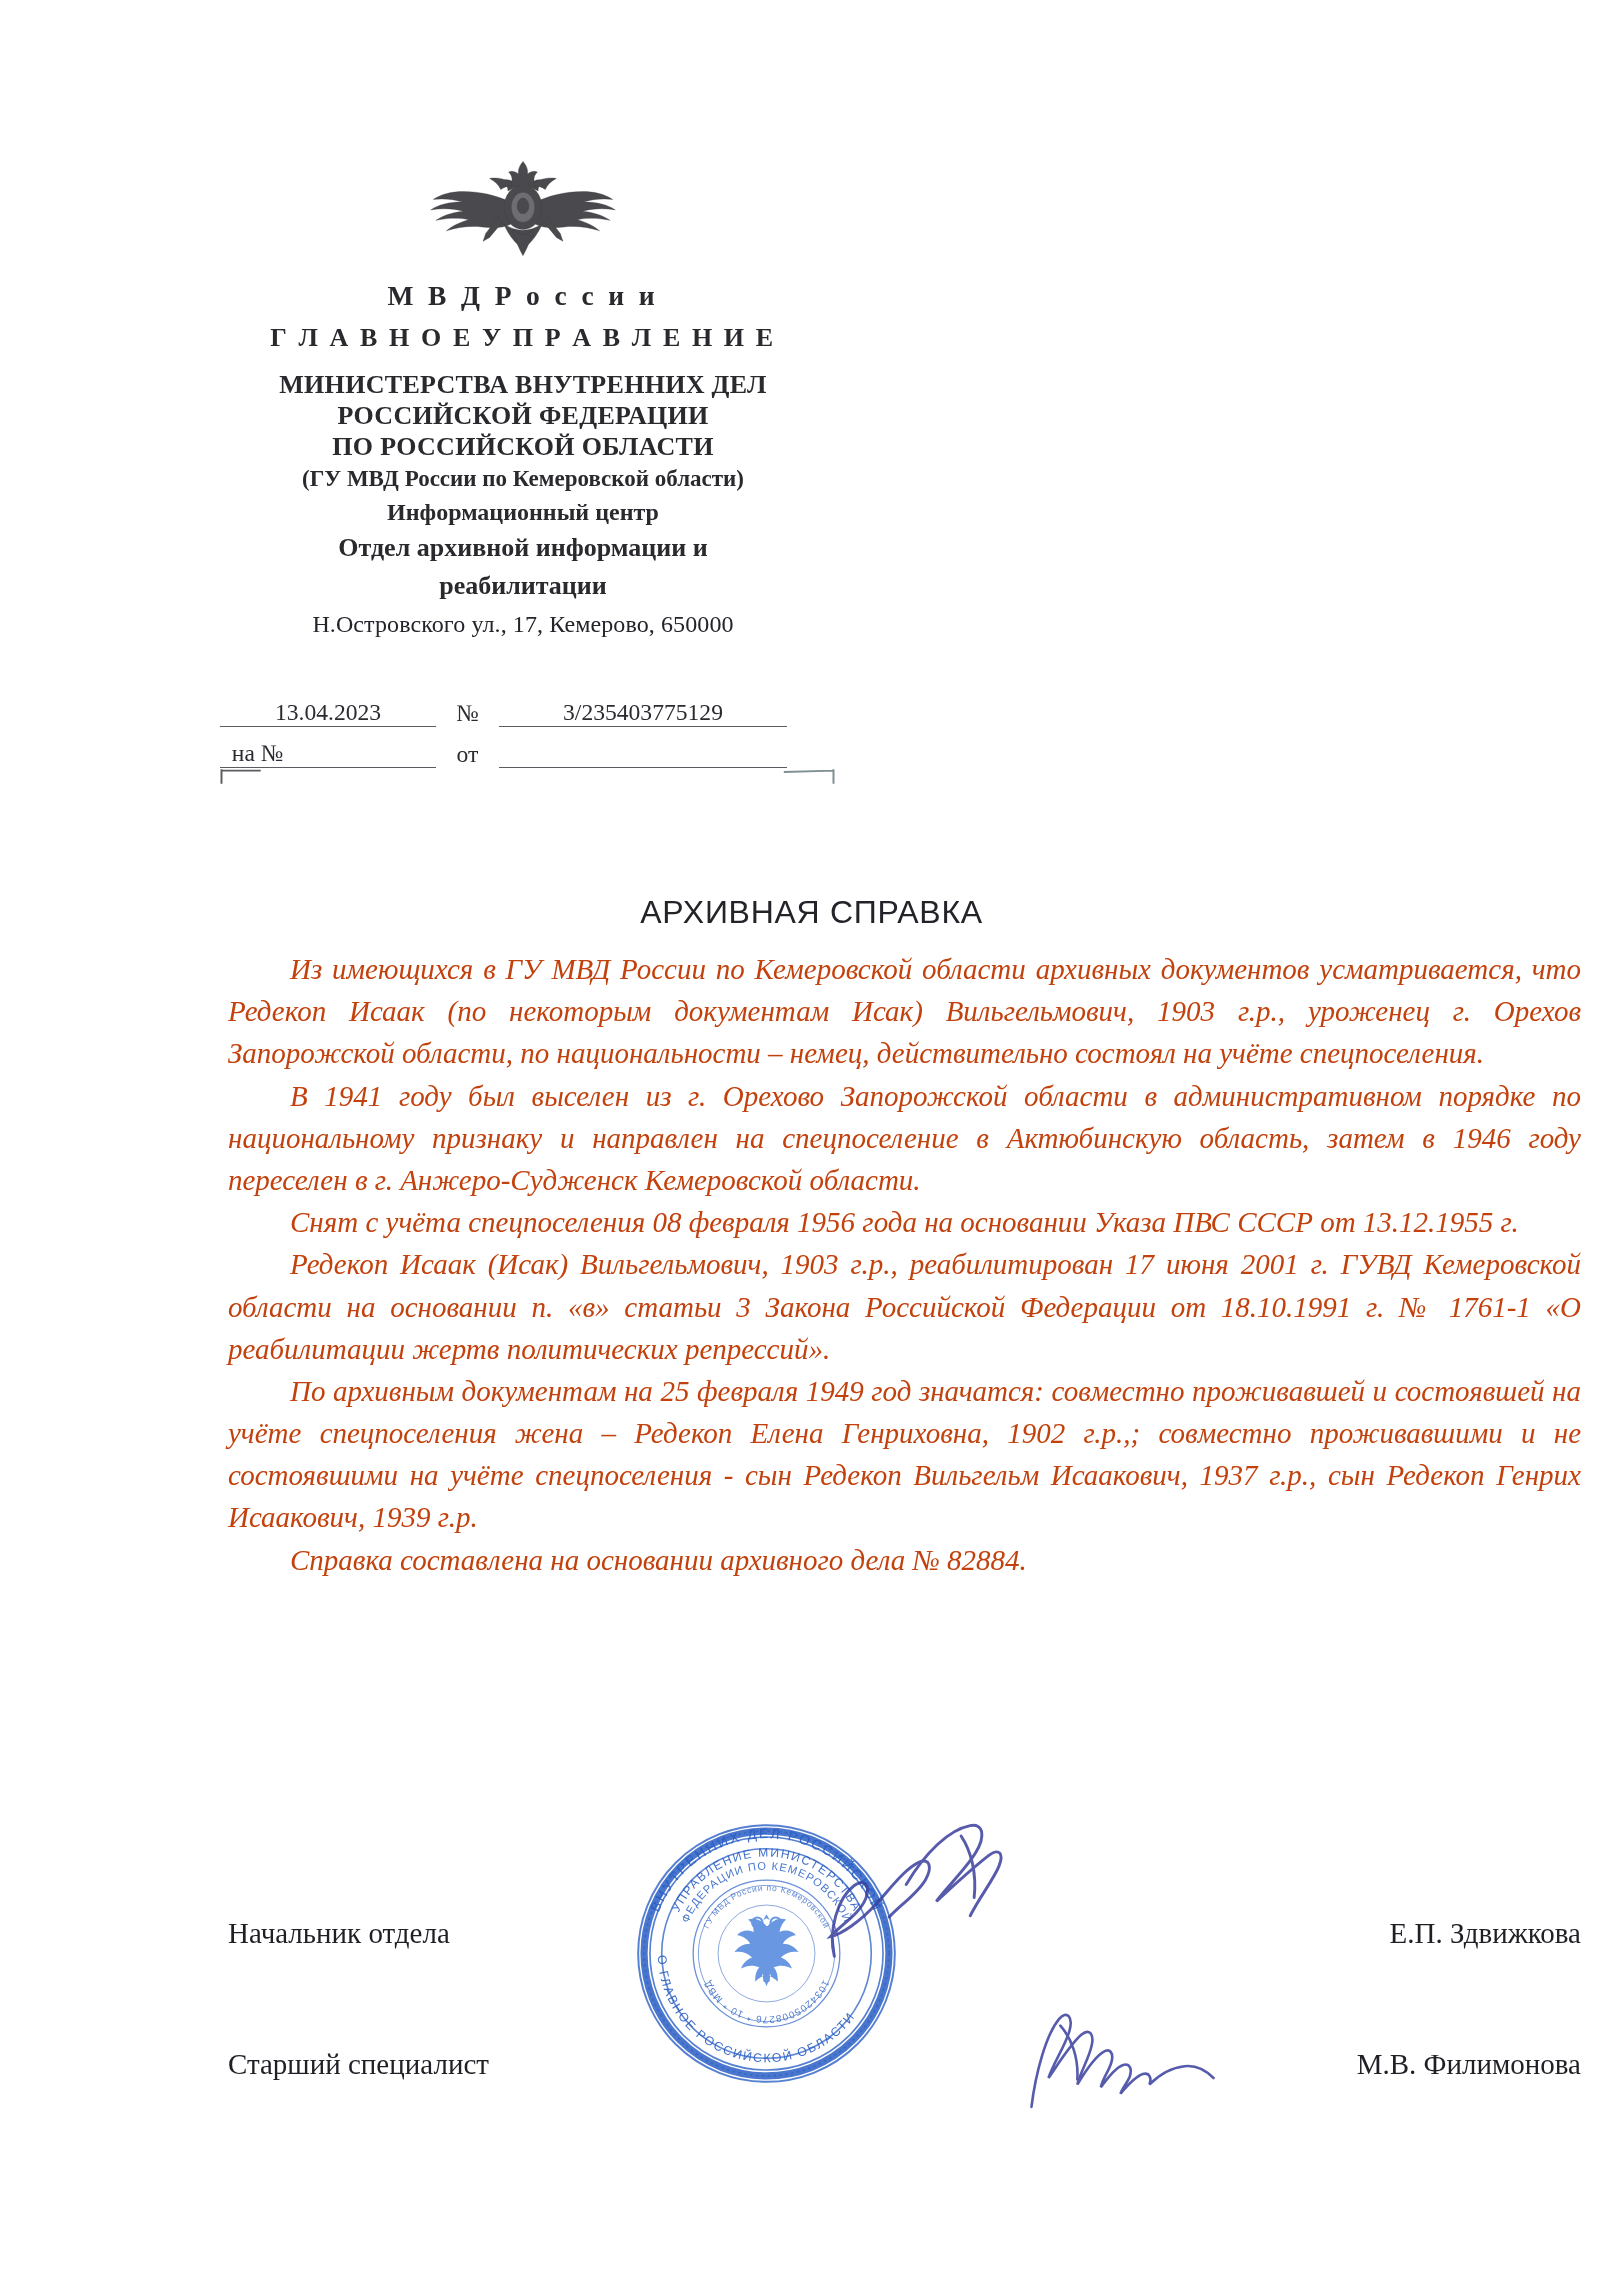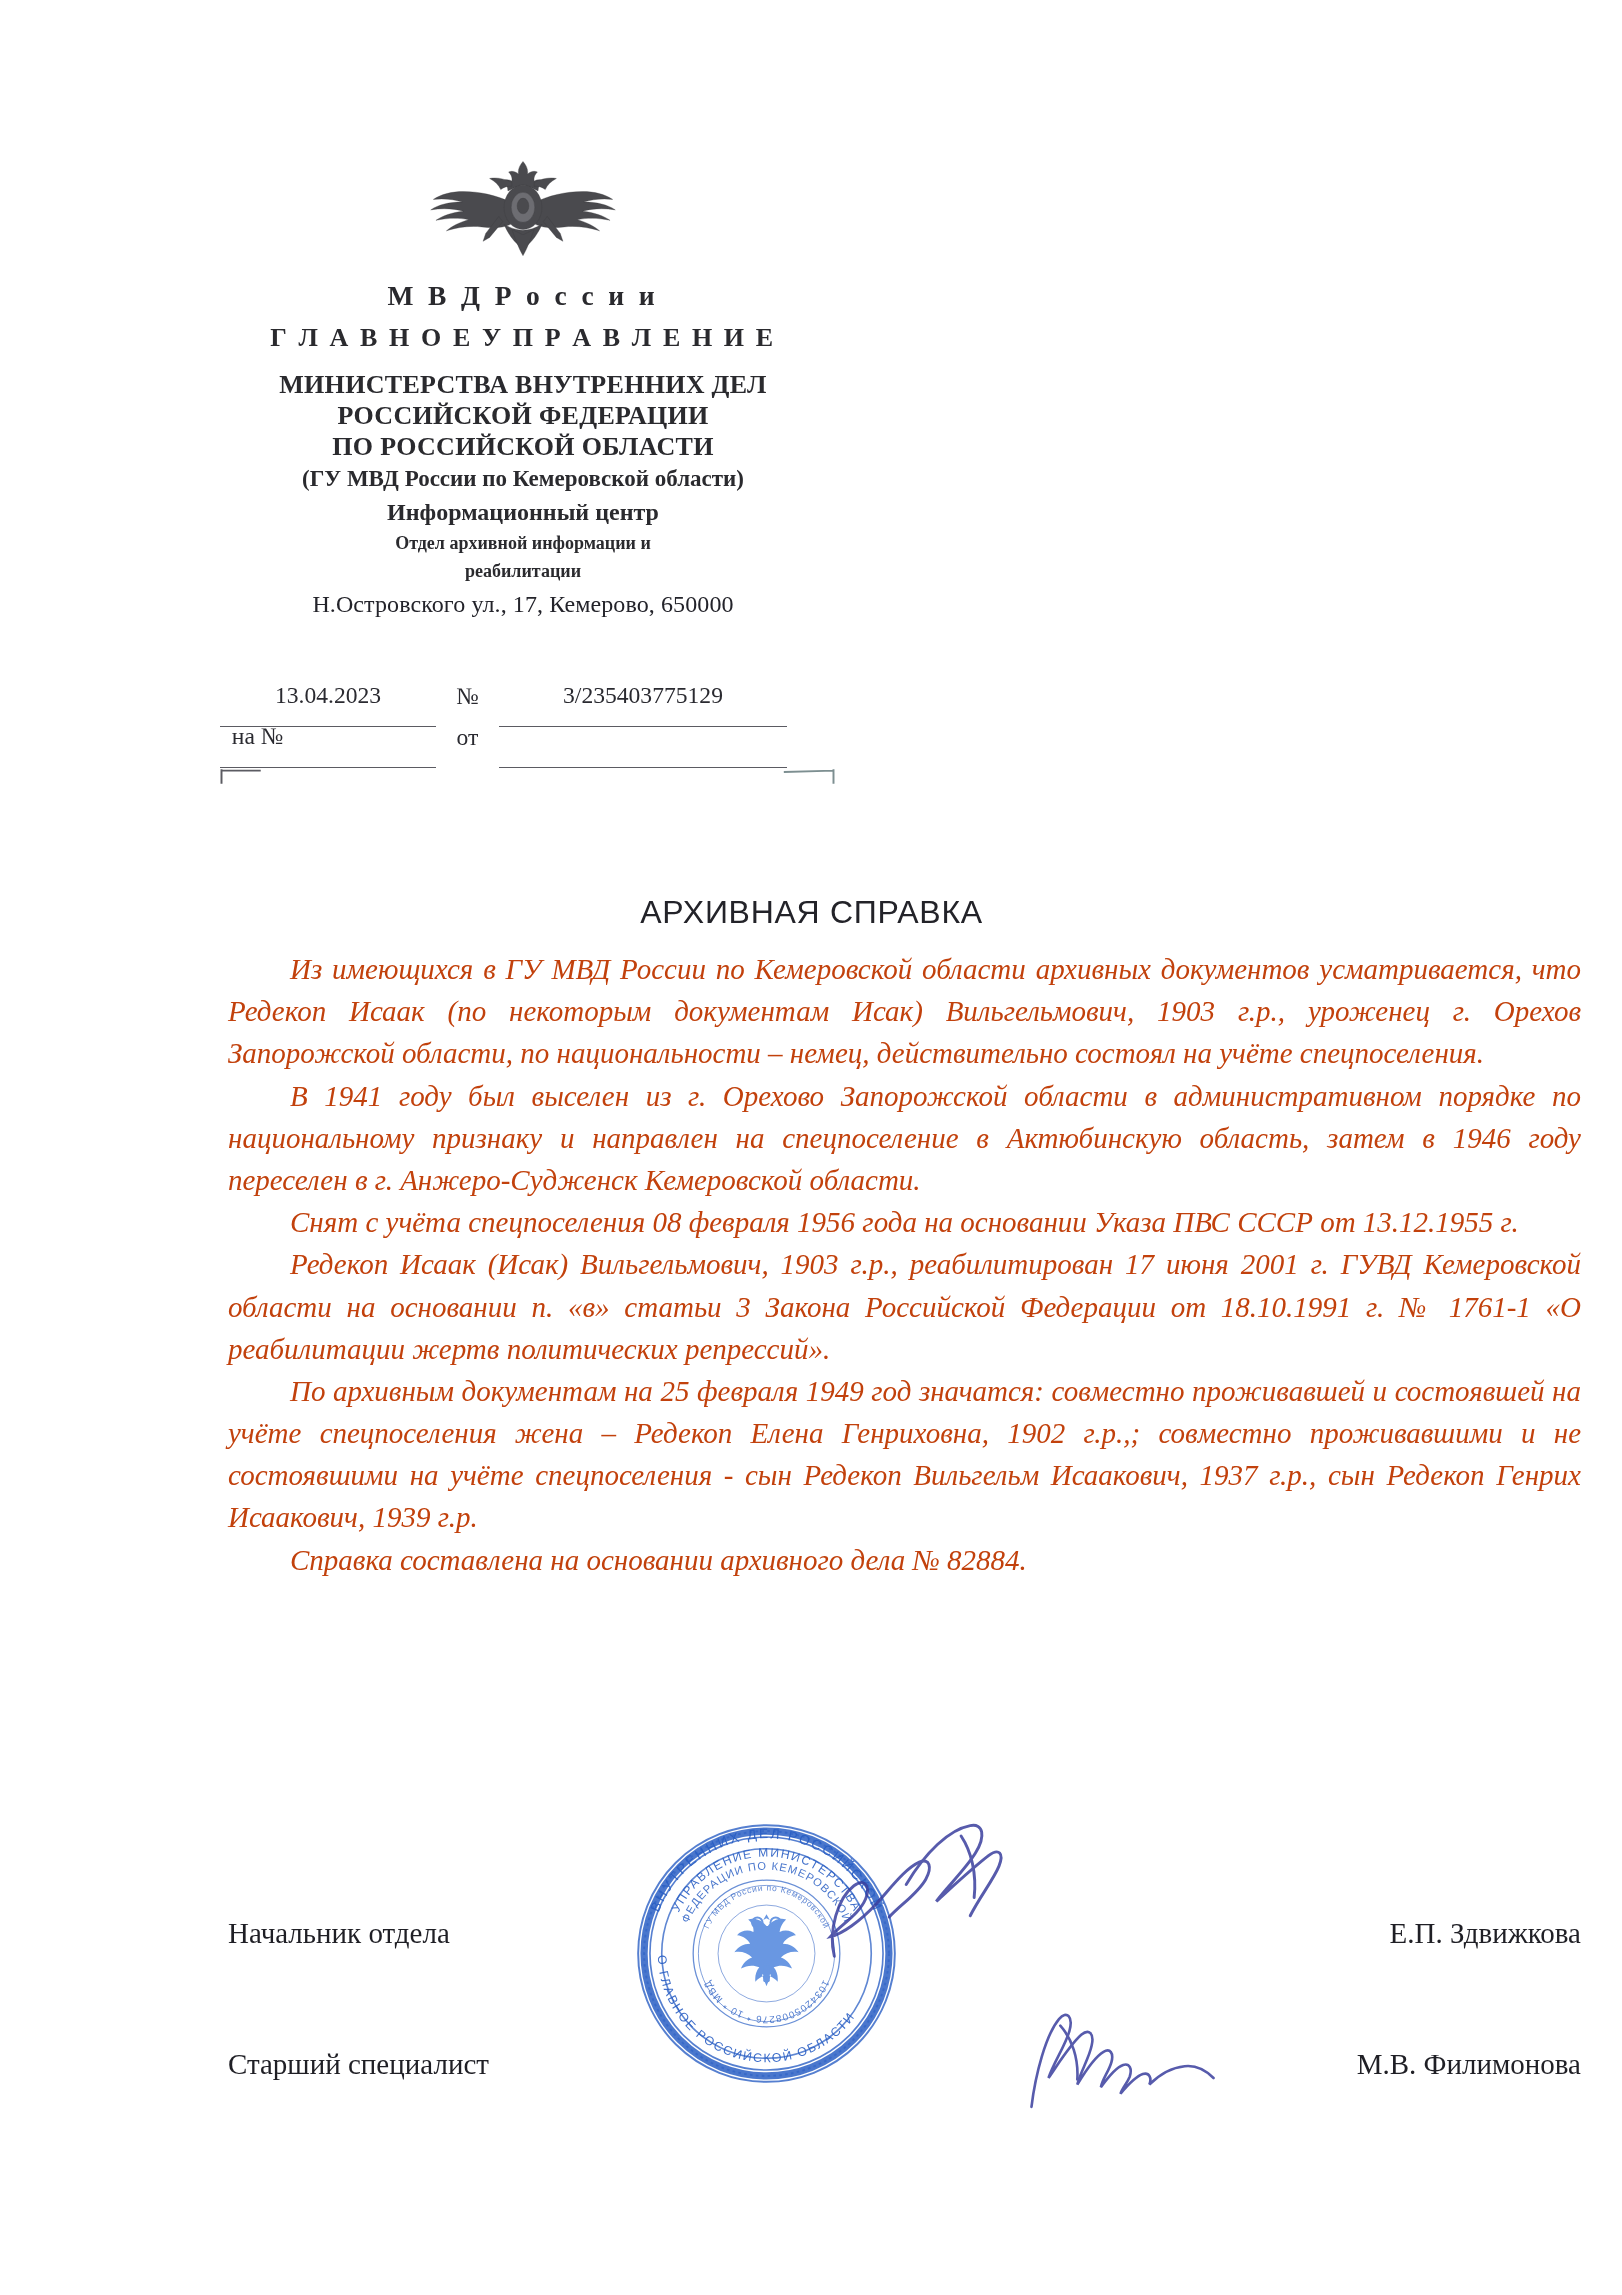--- a/index.html
+++ b/index.html
@@ -48,21 +48,21 @@
     font-size: 26px;
     letter-spacing: 2.6px;
     margin-bottom: 16px;
   }
   .lh-caps {
     font-size: 26px;
     letter-spacing: 0.3px;
   }
   .lh-paren { font-size: 23px; margin-top: 2px; }
   .lh-center { font-size: 24px; margin-top: 5px; }
-  .lh-dept { font-size: 18px; margin-top: 5.9px; line-height: 1.25; }
+  .lh-dept { font-size: 26px; margin-top: 5.9px; line-height: 1.25; }
   .lh-addr {
     font-size: 24px;
     font-weight: normal;
     letter-spacing: 0.1px;
     margin-top: 8.5px;
     color: #23232a;
   }
 
   
   #refblock {
@@ -77,21 +77,21 @@
     display: flex;
     align-items: flex-end;
     height: 41px;
   }
   .ref-cell {
     position: relative;
     height: 100%;
     display: flex;
     align-items: flex-end;
     justify-content: center;
-    padding-bottom: 17px;
+    padding-bottom: 0;
     box-sizing: border-box;
   }
   .ref-cell.ruled { border-bottom: 1.6px solid #5b5b62; }
   .ref-date   { width: 216px; }
   .ref-nolbl  { width: 63px; justify-content: center; }
   .ref-num    { width: 288px; }
   .ref-nalbl  { width: 216px; justify-content: flex-start; padding-left: 11.8px; }
   .ref-otlbl  { width: 63px; }
   .ref-blank  { width: 288px; }
   #ref-corner {

